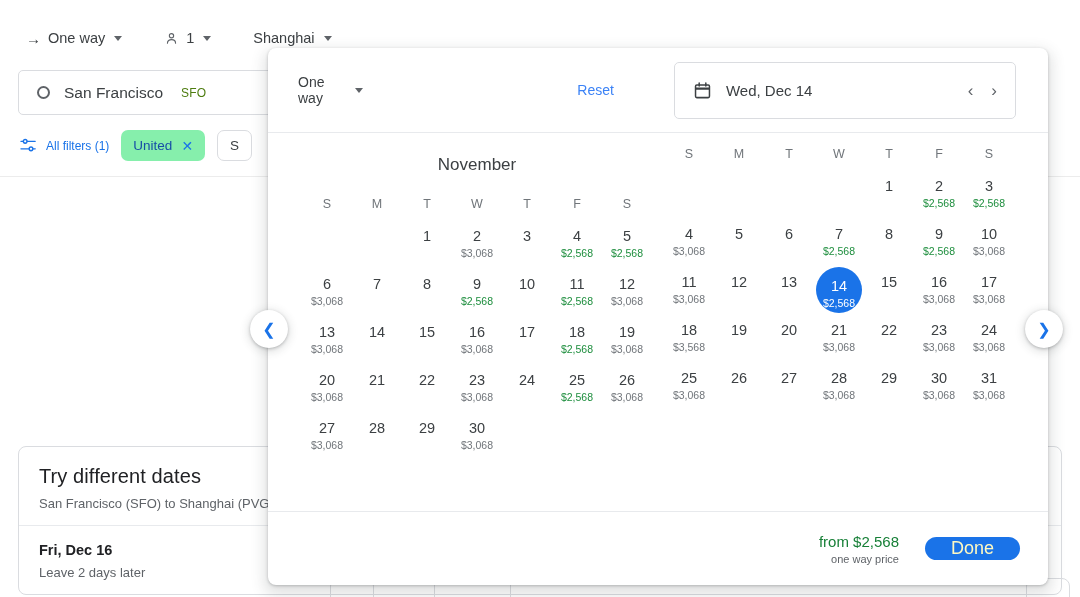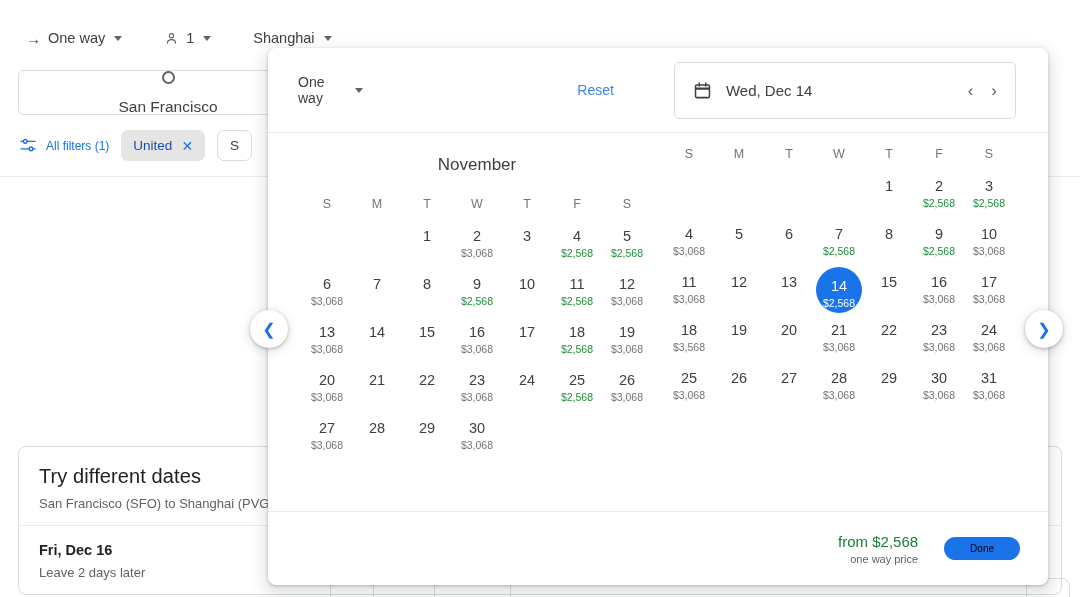--- a/index.html
+++ b/index.html
@@ -33,42 +33,41 @@
   .tb-person { display:inline-block; width: 15px; height: 15px; }
   .tb-gap { width: 26px; }
 
   .origin-field {
     position: absolute; left: 18px; top: 70px;
     width: 300px; height: 45px;
     border: 1px solid #dadce0; border-radius: 5px;
     background: #fff;
     display: flex; align-items: center; gap: 14px;
     padding: 0 18px;
-    flex-direction: column;
   }
   .ring {
     width: 13px; height: 13px; border-radius: 50%;
     border: 2.6px solid #5f6368; flex: none;
   }
   .origin-text { font-size: 15.5px; color: #3c4043; }
-  .origin-code { font-size: 12px; color: #3b82f6; margin-left: 4px; letter-spacing: .2px;}
+  .origin-code { font-size: 12px; color: #4d7c0f; margin-left: 4px; letter-spacing: .2px;}
 
   .filterbar {
     position: absolute; left: 20px; top: 130px;
     display: flex; align-items: center; gap: 12px;
   }
   .allfilters {
     display: flex; align-items: center; gap: 9px;
     color: #1a73e8; font-size: 12px; font-weight: 500;
   }
   .slider-icon { display: inline-block; width: 17px; height: 15px; }
   .chip {
     display: flex; align-items: center; gap: 9px;
     height: 31px; padding: 0 12px; border-radius: 7px;
-    background: #e5e5e5; color: #174ea6; font-size: 13.5px; font-weight: 500;
+    background: #86efac; color: #174ea6; font-size: 13.5px; font-weight: 500;
   }
   .chip .x { font-size: 14px; color: #1a73e8; font-weight: 400; }
   .chip-outline {
     display:flex; align-items:center; height: 31px; padding: 0 12px;
     border: 1px solid #dadce0; border-radius: 7px;
     color: #3c4043; font-size: 13.5px; overflow: hidden;
   }
 
   .divider-line {
     position: absolute; left: 0; right: 0; top: 176px; height: 1px; background: #ececec;
@@ -165,23 +164,23 @@
 
   .modal-foot {
     height: 74px; flex: none; border-top: 1px solid #e8eaed;
     display: flex; align-items: center; justify-content: flex-end;
     padding: 0 28px; gap: 26px;
   }
   .price-block { text-align: right; }
   .price-from { font-size: 15px; color: #188038; }
   .price-sub { font-size: 11px; color: #5f6368; margin-top: 3px; }
   .done-btn {
-    background: #1a73e8; color: #000000; border: none;
+    background: #1a73e8; color: #fef9c3; border: none;
     border-radius: 20px; height: 23px; padding: 0 26px;
-    font-size: 10px; font-weight: 500; font-family: inherit; cursor: pointer;
+    font-size: 18px; font-weight: 500; font-family: inherit; cursor: pointer;
   }
 
   
   .nav-circle {
     position: absolute; top: 310px; width: 38px; height: 38px;
     border-radius: 50%; background: #fff;
     box-shadow: 0 1px 3px rgba(60,64,67,.3), 0 2px 8px 2px rgba(60,64,67,.15);
     display: flex; align-items: center; justify-content: center;
     color: #1a73e8; font-size: 16px; z-index: 30; cursor: pointer;
   }

